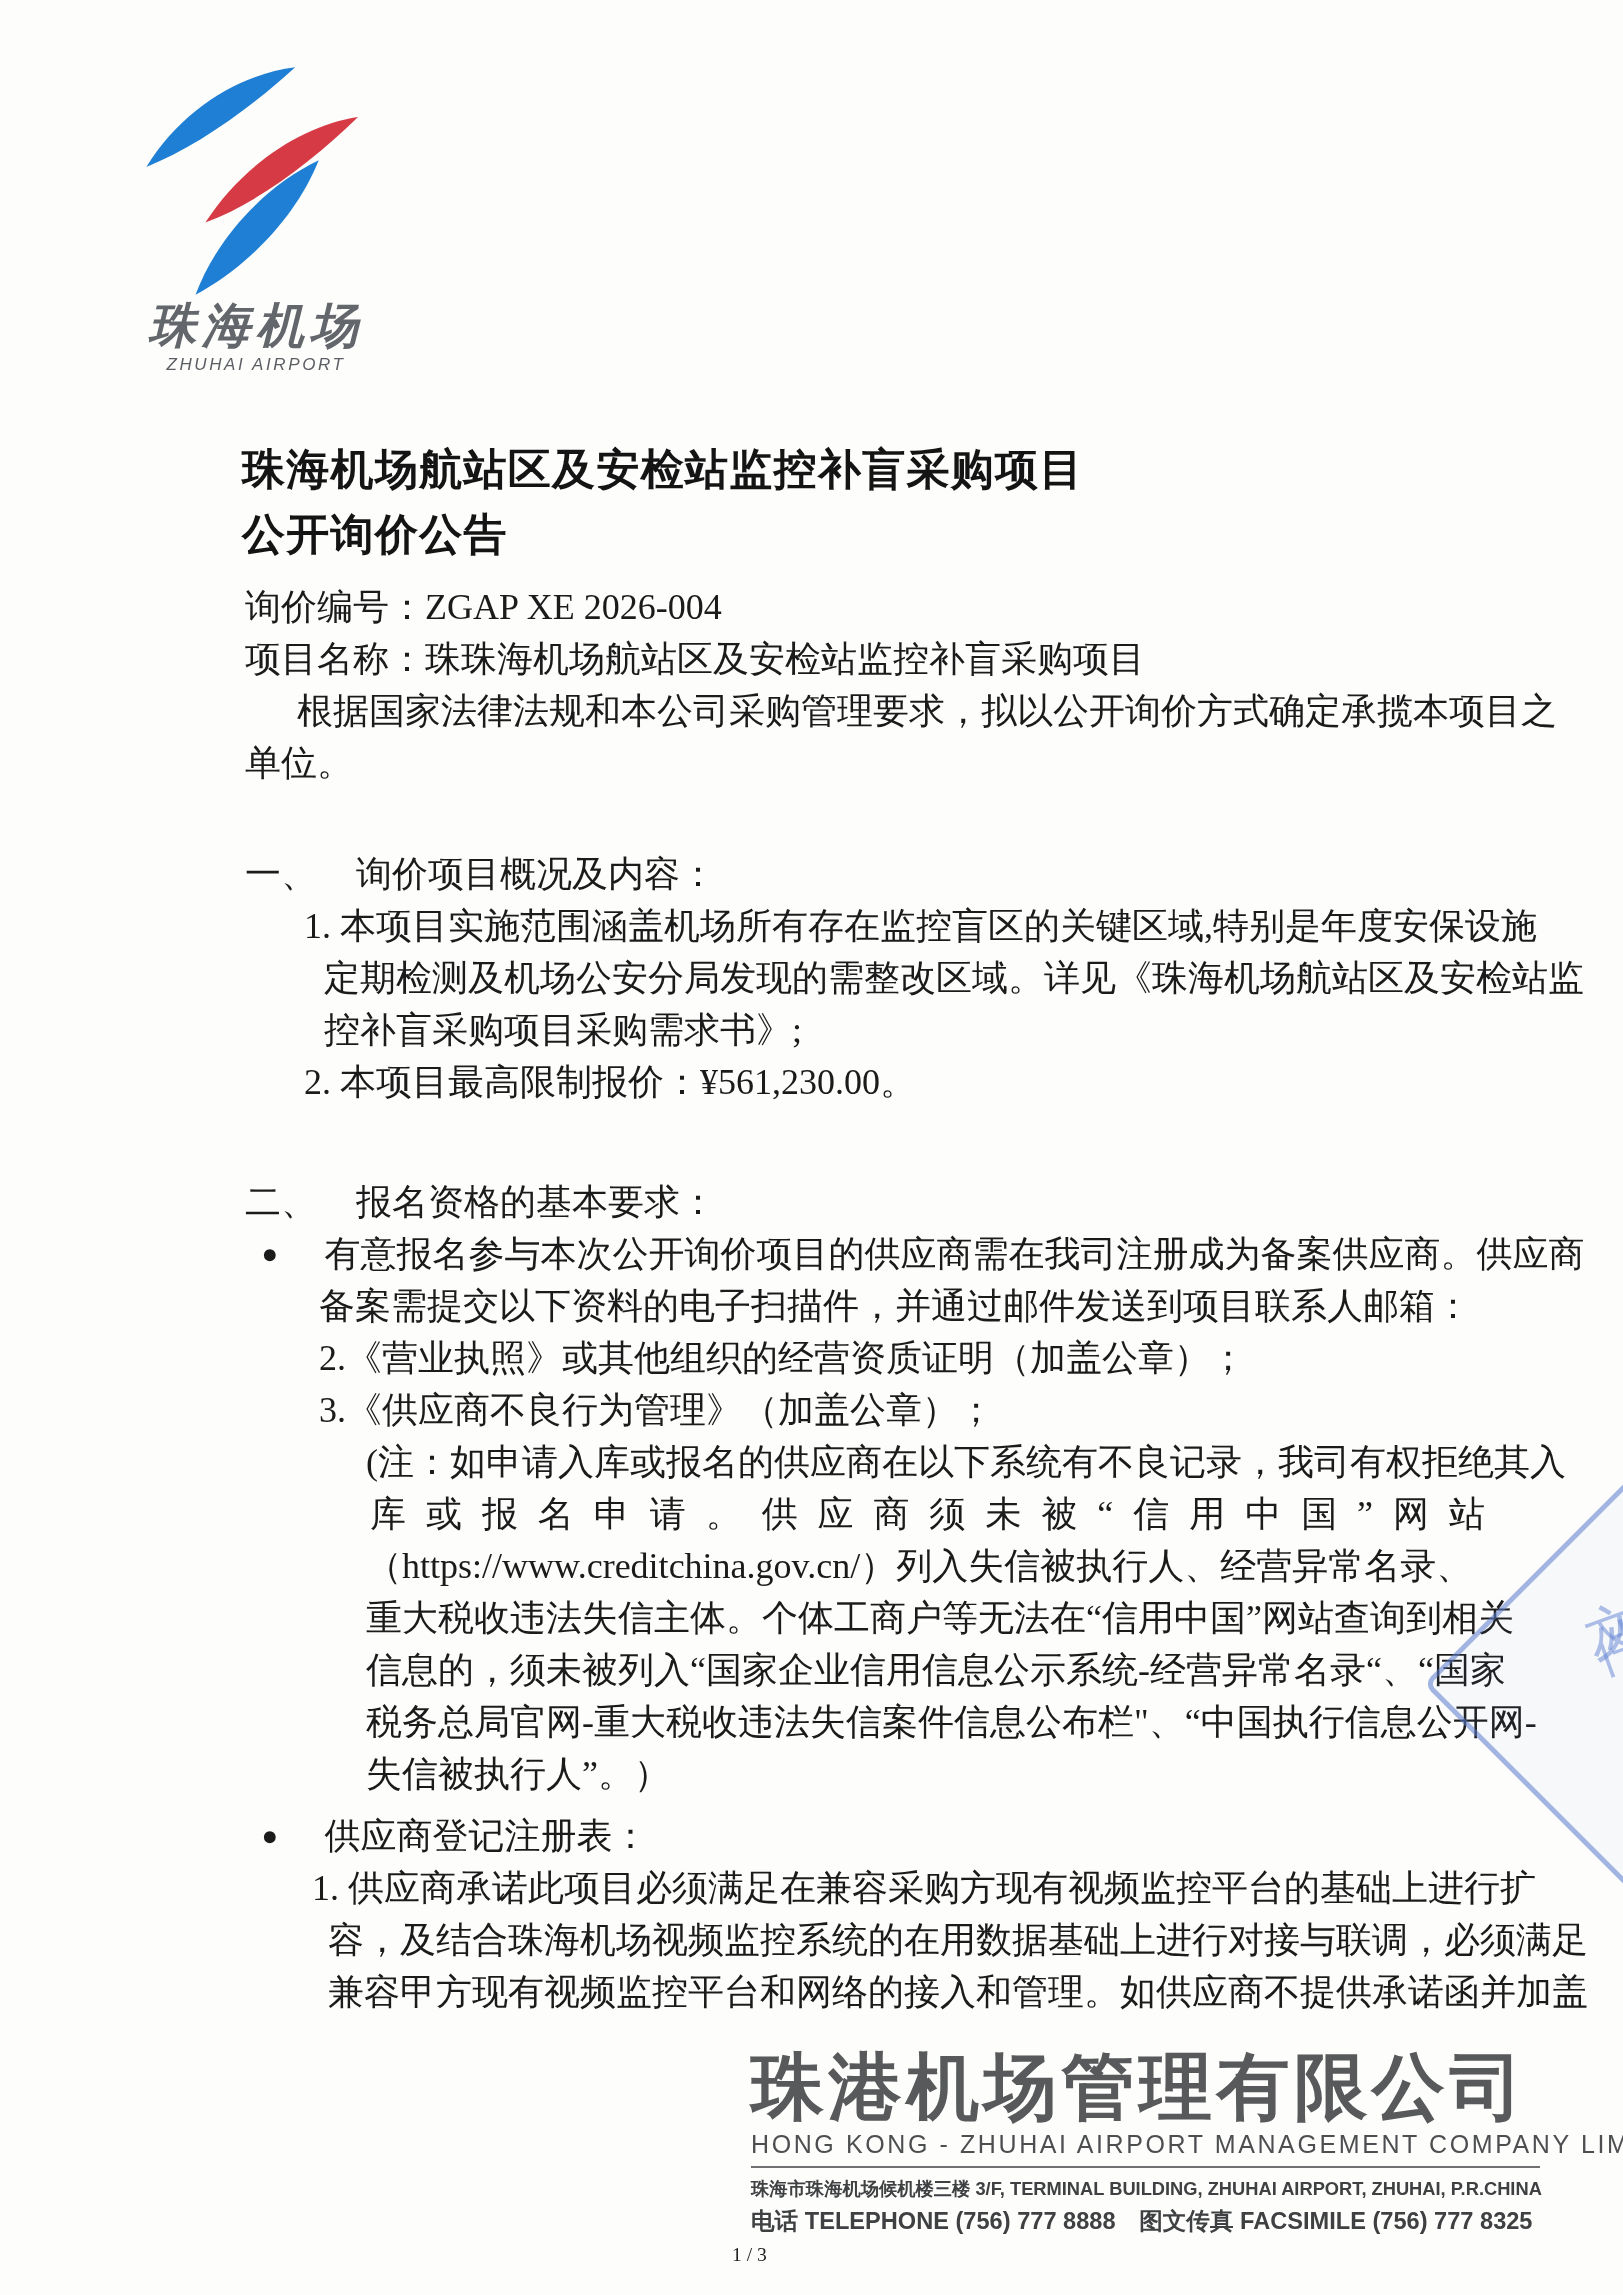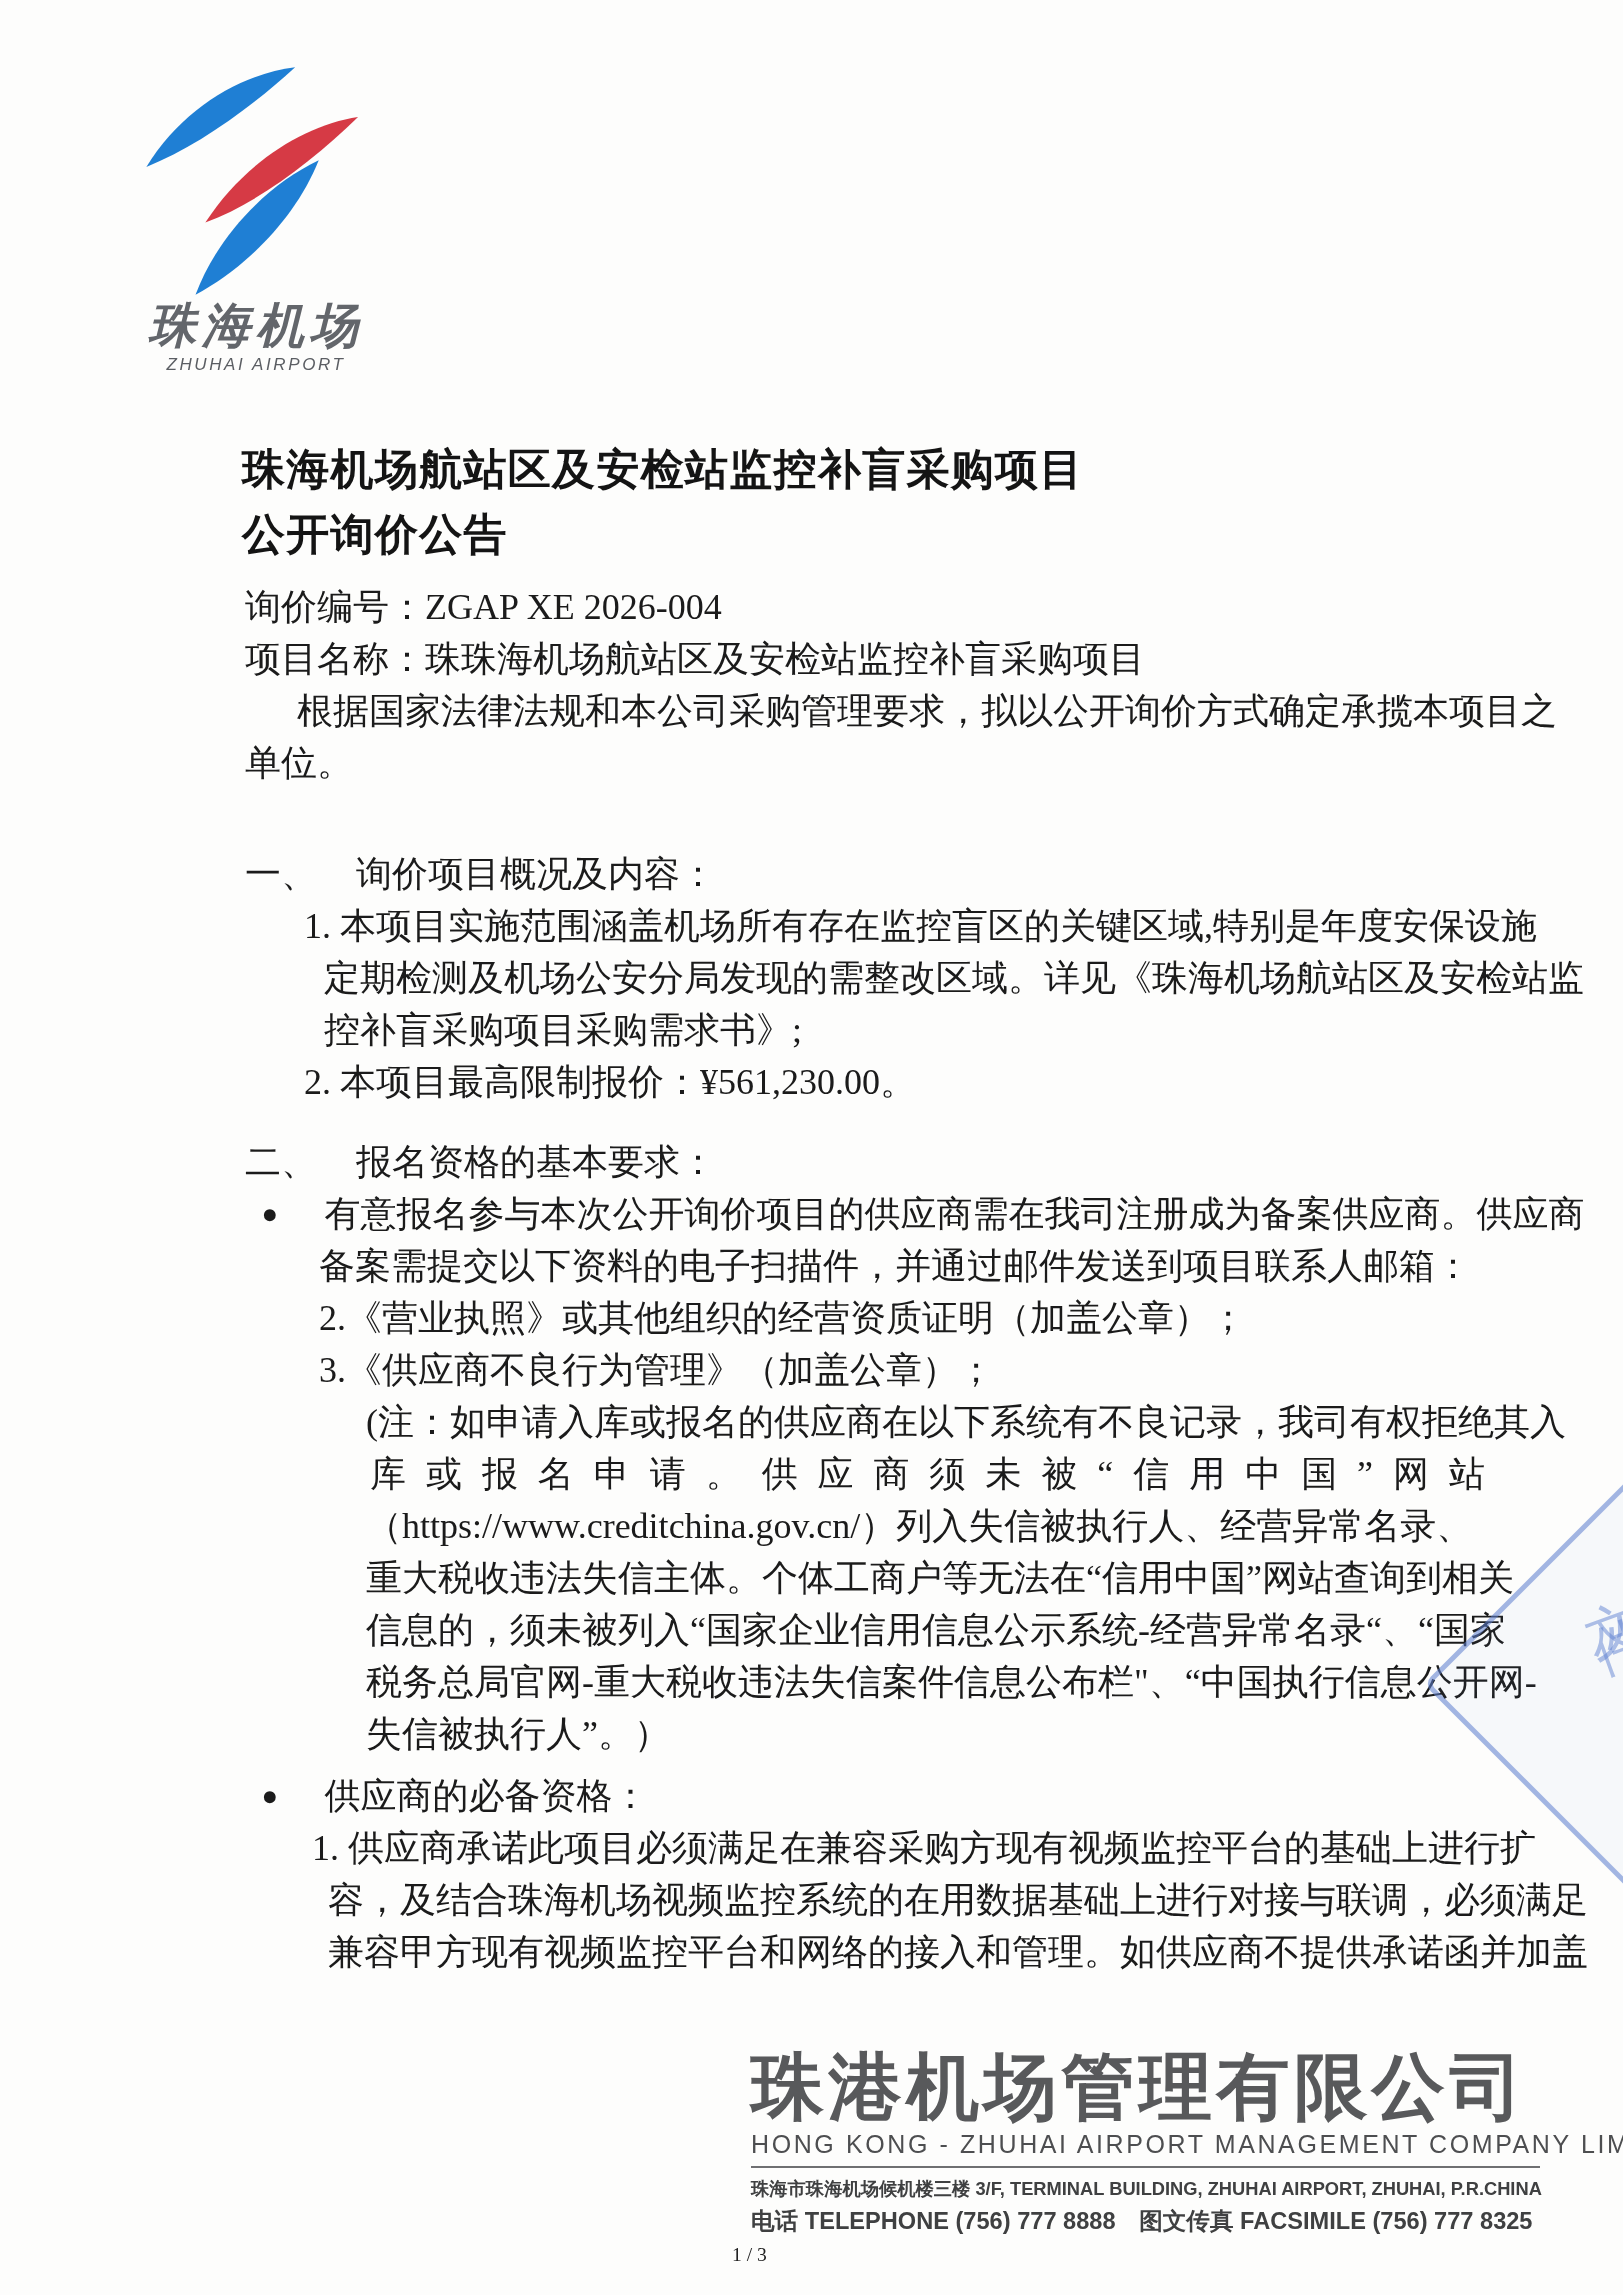--- a/index.html
+++ b/index.html
@@ -36,21 +36,21 @@
     font-size:36px;line-height:52px;white-space:nowrap;color:#1b1b1b;
   }
   .ind-80{text-indent:52px;}
   .p90{padding-left:59px;}
   .p102{padding-left:67px;}
   .p113{padding-left:74px;}
   .p121{padding-left:79px;}
   .p127{padding-left:83px;}
   .p185{padding-left:121px;}
   .mt90{margin-top:59px;}
-  .mt85{margin-top:28px;}
+  .mt85{margin-top:68px;}
   .mt15{margin-top:9.8px;}
   .sec-head .sec-num{display:inline-block;width:111px;}
   .bullet-row{display:flex;padding-left:16.4px;}
   .bullet-mark{width:63px;flex:0 0 63px;font-size:27.5px;line-height:52px;}
   .justify-line{
     white-space:normal;text-align:justify;text-align-last:justify;
     padding-left:125px;
   }
   
   .stamp{
@@ -136,21 +136,21 @@
     <div class="line p185">(注：如申请入库或报名的供应商在以下系统有不良记录，我司有权拒绝其入</div>
     <div class="line justify-line">库或报名申请。供应商须未被“信用中国”网站</div>
     <div class="line p185">（https://www.creditchina.gov.cn/）列入失信被执行人、经营异常名录、</div>
     <div class="line p185">重大税收违法失信主体。个体工商户等无法在“信用中国”网站查询到相关</div>
     <div class="line p185">信息的，须未被列入“国家企业信用信息公示系统-经营异常名录“、“国家</div>
     <div class="line p185">税务总局官网-重大税收违法失信案件信息公布栏"、“中国执行信息公开网-</div>
     <div class="line p185">失信被执行人”。）</div>
 
     <div class="bullet-row mt15">
       <span class="bullet-mark">●</span>
-      <span class="line">供应商的必备资格：</span>
+      <span class="line">供应商登记注册表：</span>
     </div>
     <div class="line p102">1. 供应商承诺此项目必须满足在兼容采购方现有视频监控平台的基础上进行扩</div>
     <div class="line p127">容，及结合珠海机场视频监控系统的在用数据基础上进行对接与联调，必须满足</div>
     <div class="line p127">兼容甲方现有视频监控平台和网络的接入和管理。如供应商不提供承诺函并加盖</div>
   </div>
 
   <div class="stamp"></div>
   <div class="stamp-text">文件</div>
 
   <div class="footer">

